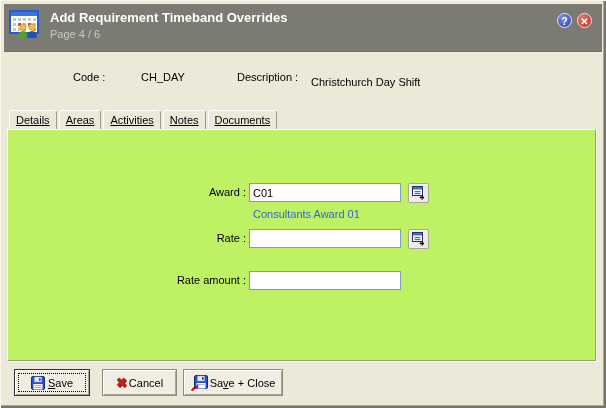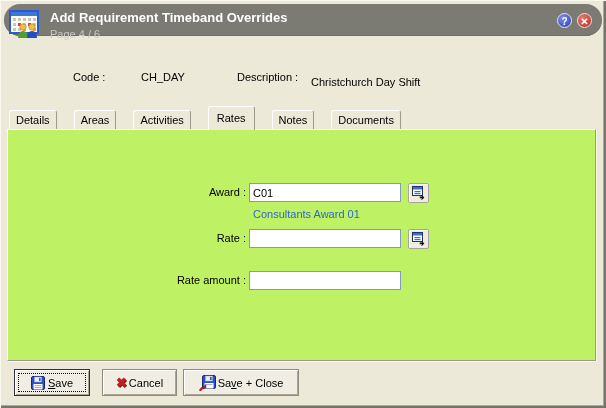--- a/index.html
+++ b/index.html
@@ -1,34 +1,34 @@
 <!DOCTYPE html>
 <html><head>
 <meta charset="utf-8">
 <style>
   html,body{margin:0;padding:0;}
   body{font-family:"Liberation Sans",sans-serif;background:#fff;}
   .screen{position:relative;width:606px;height:408px;background:#ECE9D8;overflow:hidden;
           box-shadow:inset 1px 1px 0 #FBF9EE, inset -2px -2px 0 #75746A, inset -3px -3px 0 #AAA89A;}
   
-  .titlebar{position:absolute;left:4px;top:4px;right:4px;height:32px;background:#7B7B73;
-            box-shadow:inset 0 -1px 0 #6E6E66;border-radius:18px;}
+  .titlebar{position:absolute;left:4px;top:4px;right:4px;height:48px;background:#7B7B73;
+            box-shadow:inset 0 -1px 0 #6E6E66;}
   .app-icon{position:absolute;left:5px;top:6px;width:32px;height:30px;}
   .win-title{position:absolute;left:46px;top:6px;color:#FFFFFF;font-size:13px;font-weight:bold;white-space:nowrap;}
   .win-subtitle{position:absolute;left:46px;top:24px;color:#C9C9C2;font-size:11px;}
   .circle-btn{position:absolute;top:9px;width:15px;height:15px;border-radius:50%;
               color:#fff;font-size:10px;font-weight:bold;text-align:center;line-height:15px;
               border:1px solid #E8E8DE;cursor:pointer;box-sizing:border-box;}
   .help-btn{right:30px;background:radial-gradient(circle at 35% 30%,#7B8CE8,#2B3EB8);}
   .close-btn{right:10px;background:radial-gradient(circle at 35% 30%,#E8786C,#B82820);}
   
   .hdr-label{position:absolute;font-size:11px;color:#000;}
   .hdr-value{position:absolute;font-size:11px;color:#000;margin-left:8px;}
   
-  .tabstrip{position:absolute;left:9px;top:107px;height:23px;display:flex;align-items:flex-end;gap:17px;}
+  .tabstrip{position:absolute;left:9px;top:107px;height:23px;display:flex;align-items:flex-end;gap:2px;text-decoration:underline;}
   .tab{font-size:11px;color:#000;background:#ECE9D8;border:1px solid #9C9A8D;border-bottom:none;
        border-top-color:#FFFFFF;border-left-color:#FFFFFF;border-radius:3px 3px 0 0;
        padding:2px 6px 2px;height:15px;line-height:15px;cursor:pointer;position:relative;z-index:1;}
   .tab.active{padding:4px 8px 4px;height:15px;z-index:3;font-weight:normal;}
   
   .panel{position:absolute;left:7px;top:129px;width:589px;height:232px;background:#bef264;
          border:1px solid #9C9A8D;border-top-color:#FFFFFF;border-left-color:#FFFFFF;
          box-shadow:1px 1px 0 #FBF9EE;box-sizing:border-box;z-index:2;}
   .fld-label{position:absolute;width:145px;text-align:right;font-size:11px;color:#000;}
   .textbox{position:absolute;width:152px;height:19px;border:1px solid #7F9DB9;background:#FFFFFF;
@@ -89,21 +89,20 @@
 
   <div class="hdr-label" style="left:73px;top:71px;">Code :</div>
   <div class="hdr-value" style="left:133px;top:71px;">CH_DAY</div>
   <div class="hdr-label" style="left:237px;top:71px;">Description :</div>
   <div class="hdr-value" style="left:303px;top:76px;">Christchurch Day Shift</div>
 
   <div class="tabstrip">
     <div class="tab">Details</div>
     <div class="tab">Areas</div>
     <div class="tab">Activities</div>
-    <div class="tab active">Rates</div>
     <div class="tab">Notes</div>
     <div class="tab">Documents</div>
   </div>
 
   <div class="panel">
 
     <div class="fld-label" style="left:93px;top:56px;">Award :</div>
     <input class="textbox" style="left: 241px; top: 53px;" type="text" value="C01">
     <div class="lookup-btn" style="left:400px;top:53px;">
       <svg width="14" height="14" viewBox="0 0 14 14">
@@ -142,21 +141,21 @@
       <rect x="3.5" y="11" width="7" height="0.9" fill="#9AA2B8"></rect>
     </svg>
     <span><span></span><span class="mn">S</span><span>ave</span></span>
   </button>
 
   <button class="btn" style="left:102px;width:75px;">
     <span class="x-glyph">✖</span>
     <span>Cancel</span>
   </button>
 
-  <button class="btn" style="left:183px;width:116px;">
+  <button class="btn" style="left:183px;width:100px;">
     <svg width="17" height="16" viewBox="0 0 17 16">
       <rect x="3.5" y="0.5" width="13" height="13" rx="1.5" fill="#2B50C8" stroke="#152B77"></rect>
       <rect x="6.5" y="1" width="7" height="5" fill="#E8EEF8" stroke="#A0A8C0" stroke-width="0.5"></rect>
       <rect x="11" y="2" width="1.6" height="3" fill="#2B50C8"></rect>
       <rect x="5.5" y="8" width="9" height="5.5" fill="#FFFFFF"></rect>
       <rect x="6.5" y="9.2" width="7" height="0.9" fill="#9AA2B8"></rect>
       <path d="M7 9 v3.5 h-3.5 l1.2 -0.1 l-4 4 v-2.6 l2.6 -2.6 l0.1 1.2 z" transform="translate(0,0.5)" fill="#CC2020" stroke="#8A1515" stroke-width="0.5"></path>
     </svg>
     <span><span>Sa</span><span class="mn">v</span><span>e + Close</span></span>
   </button>

